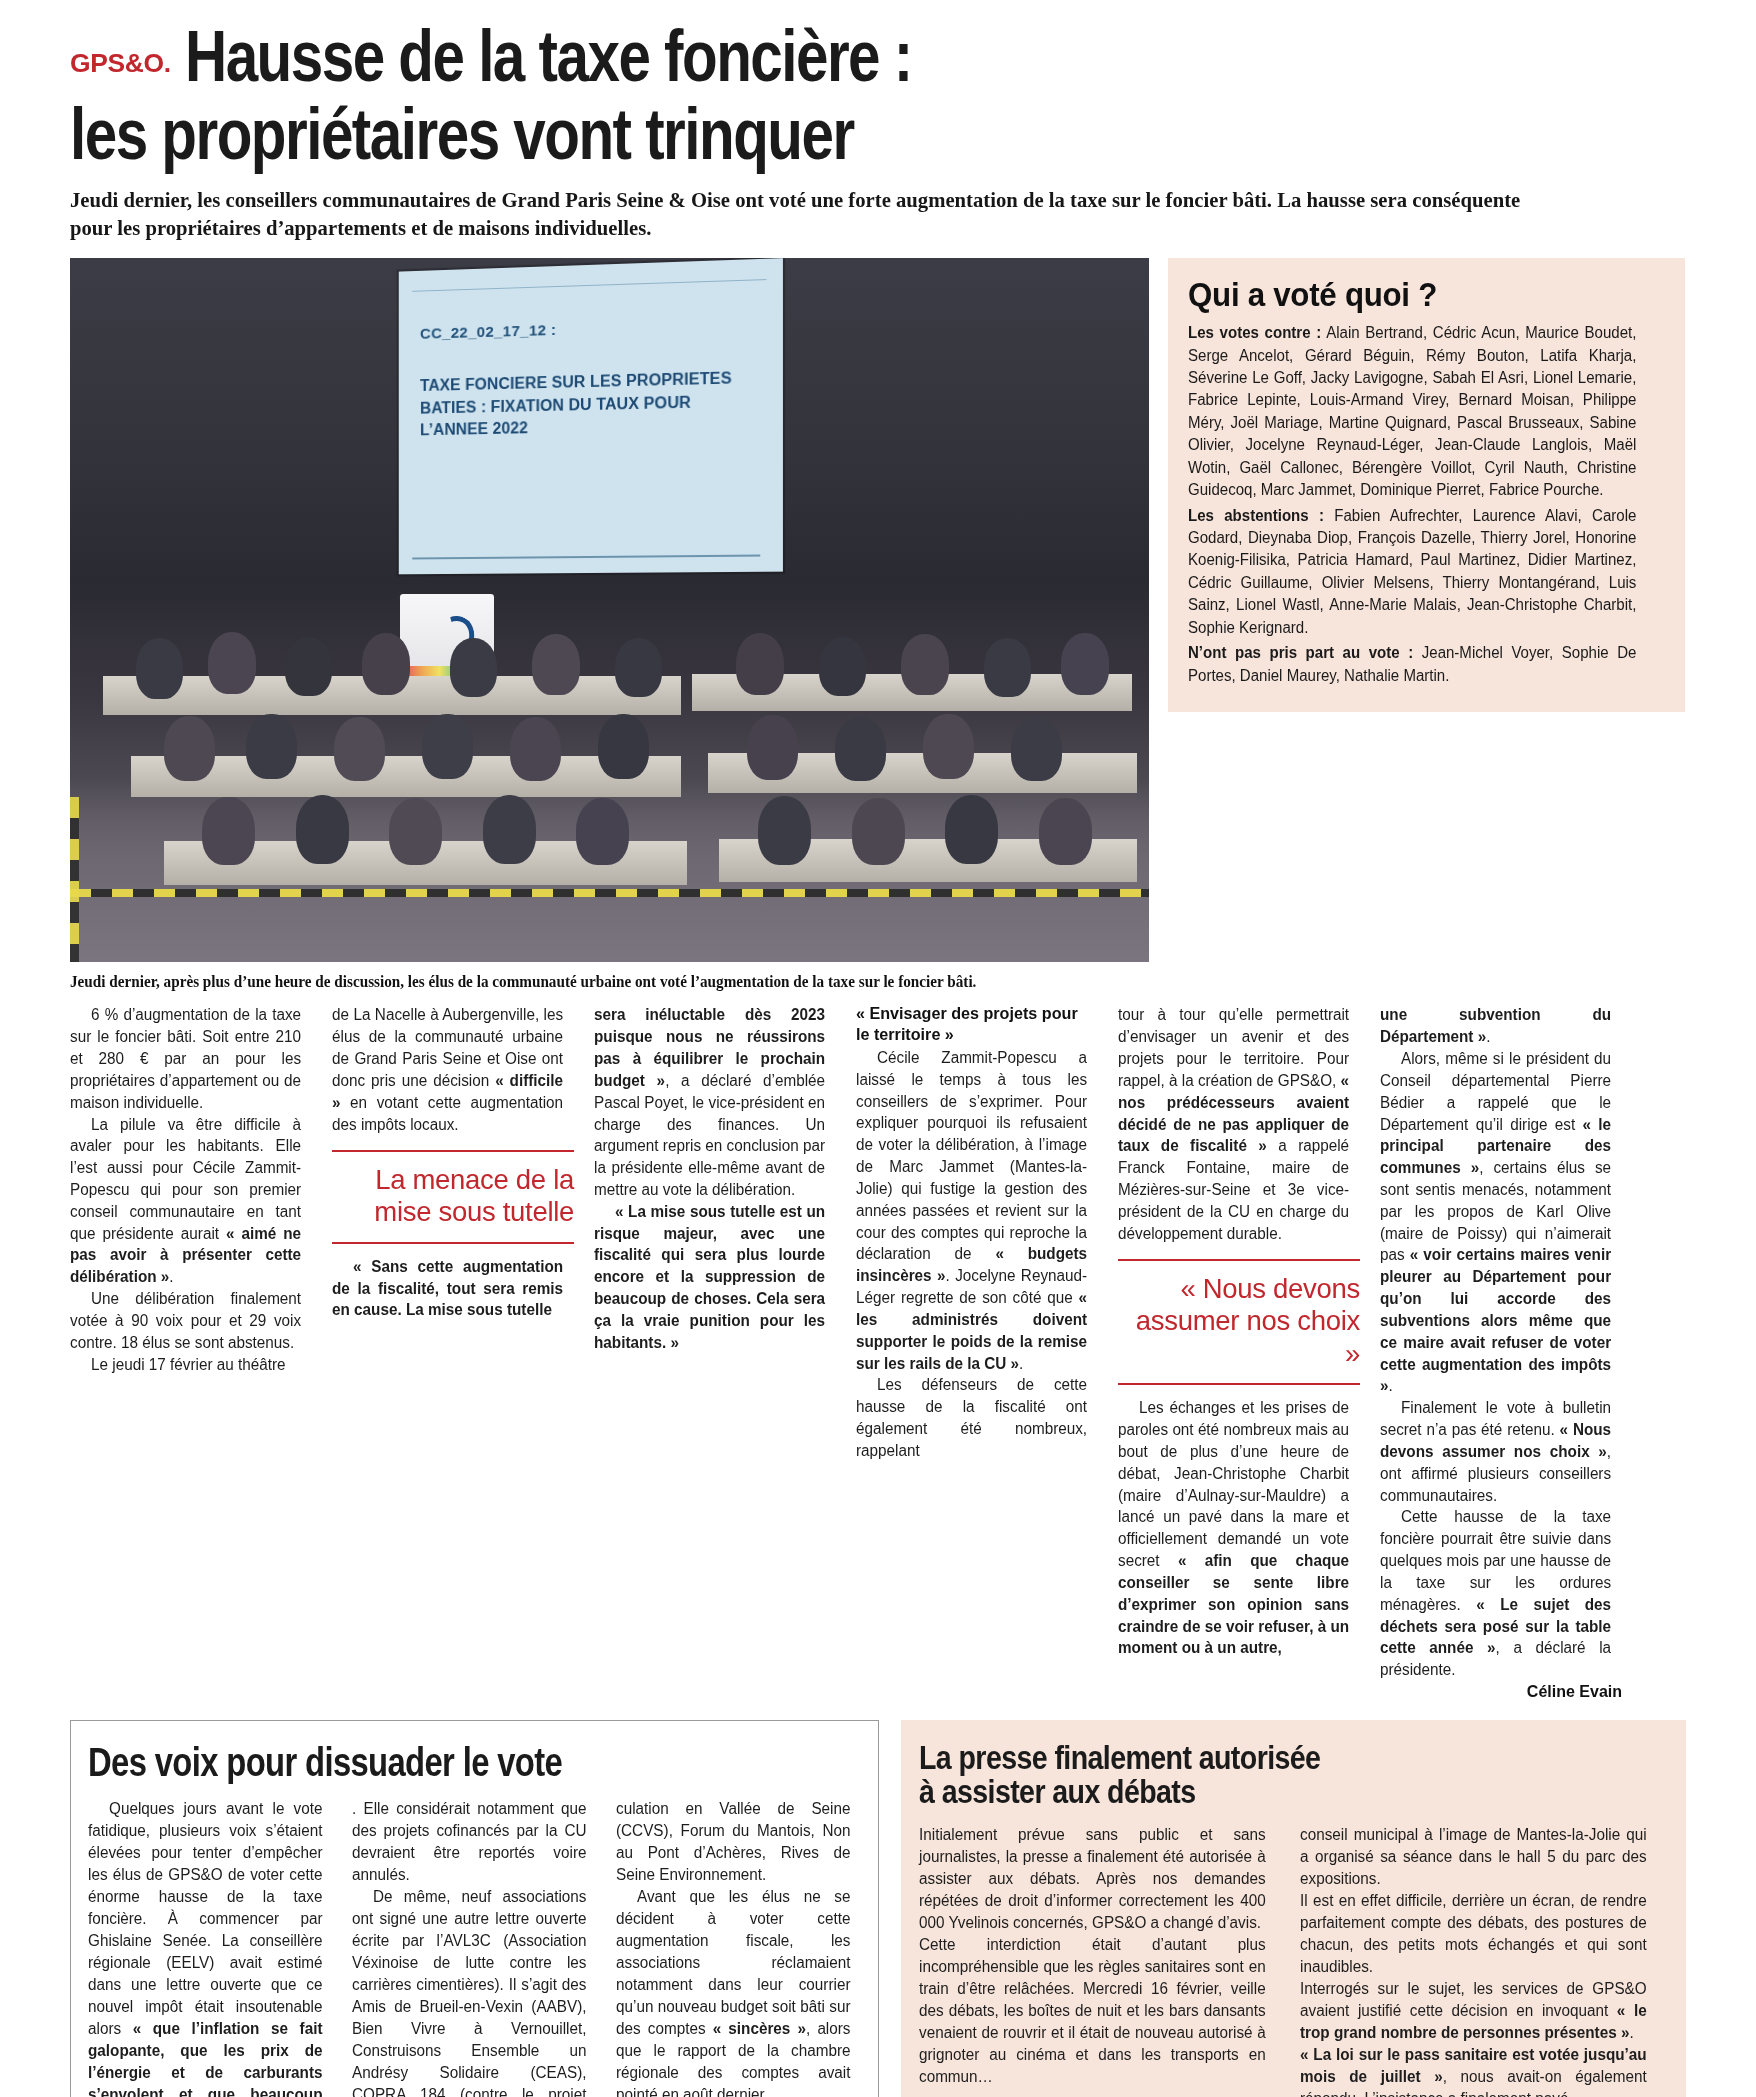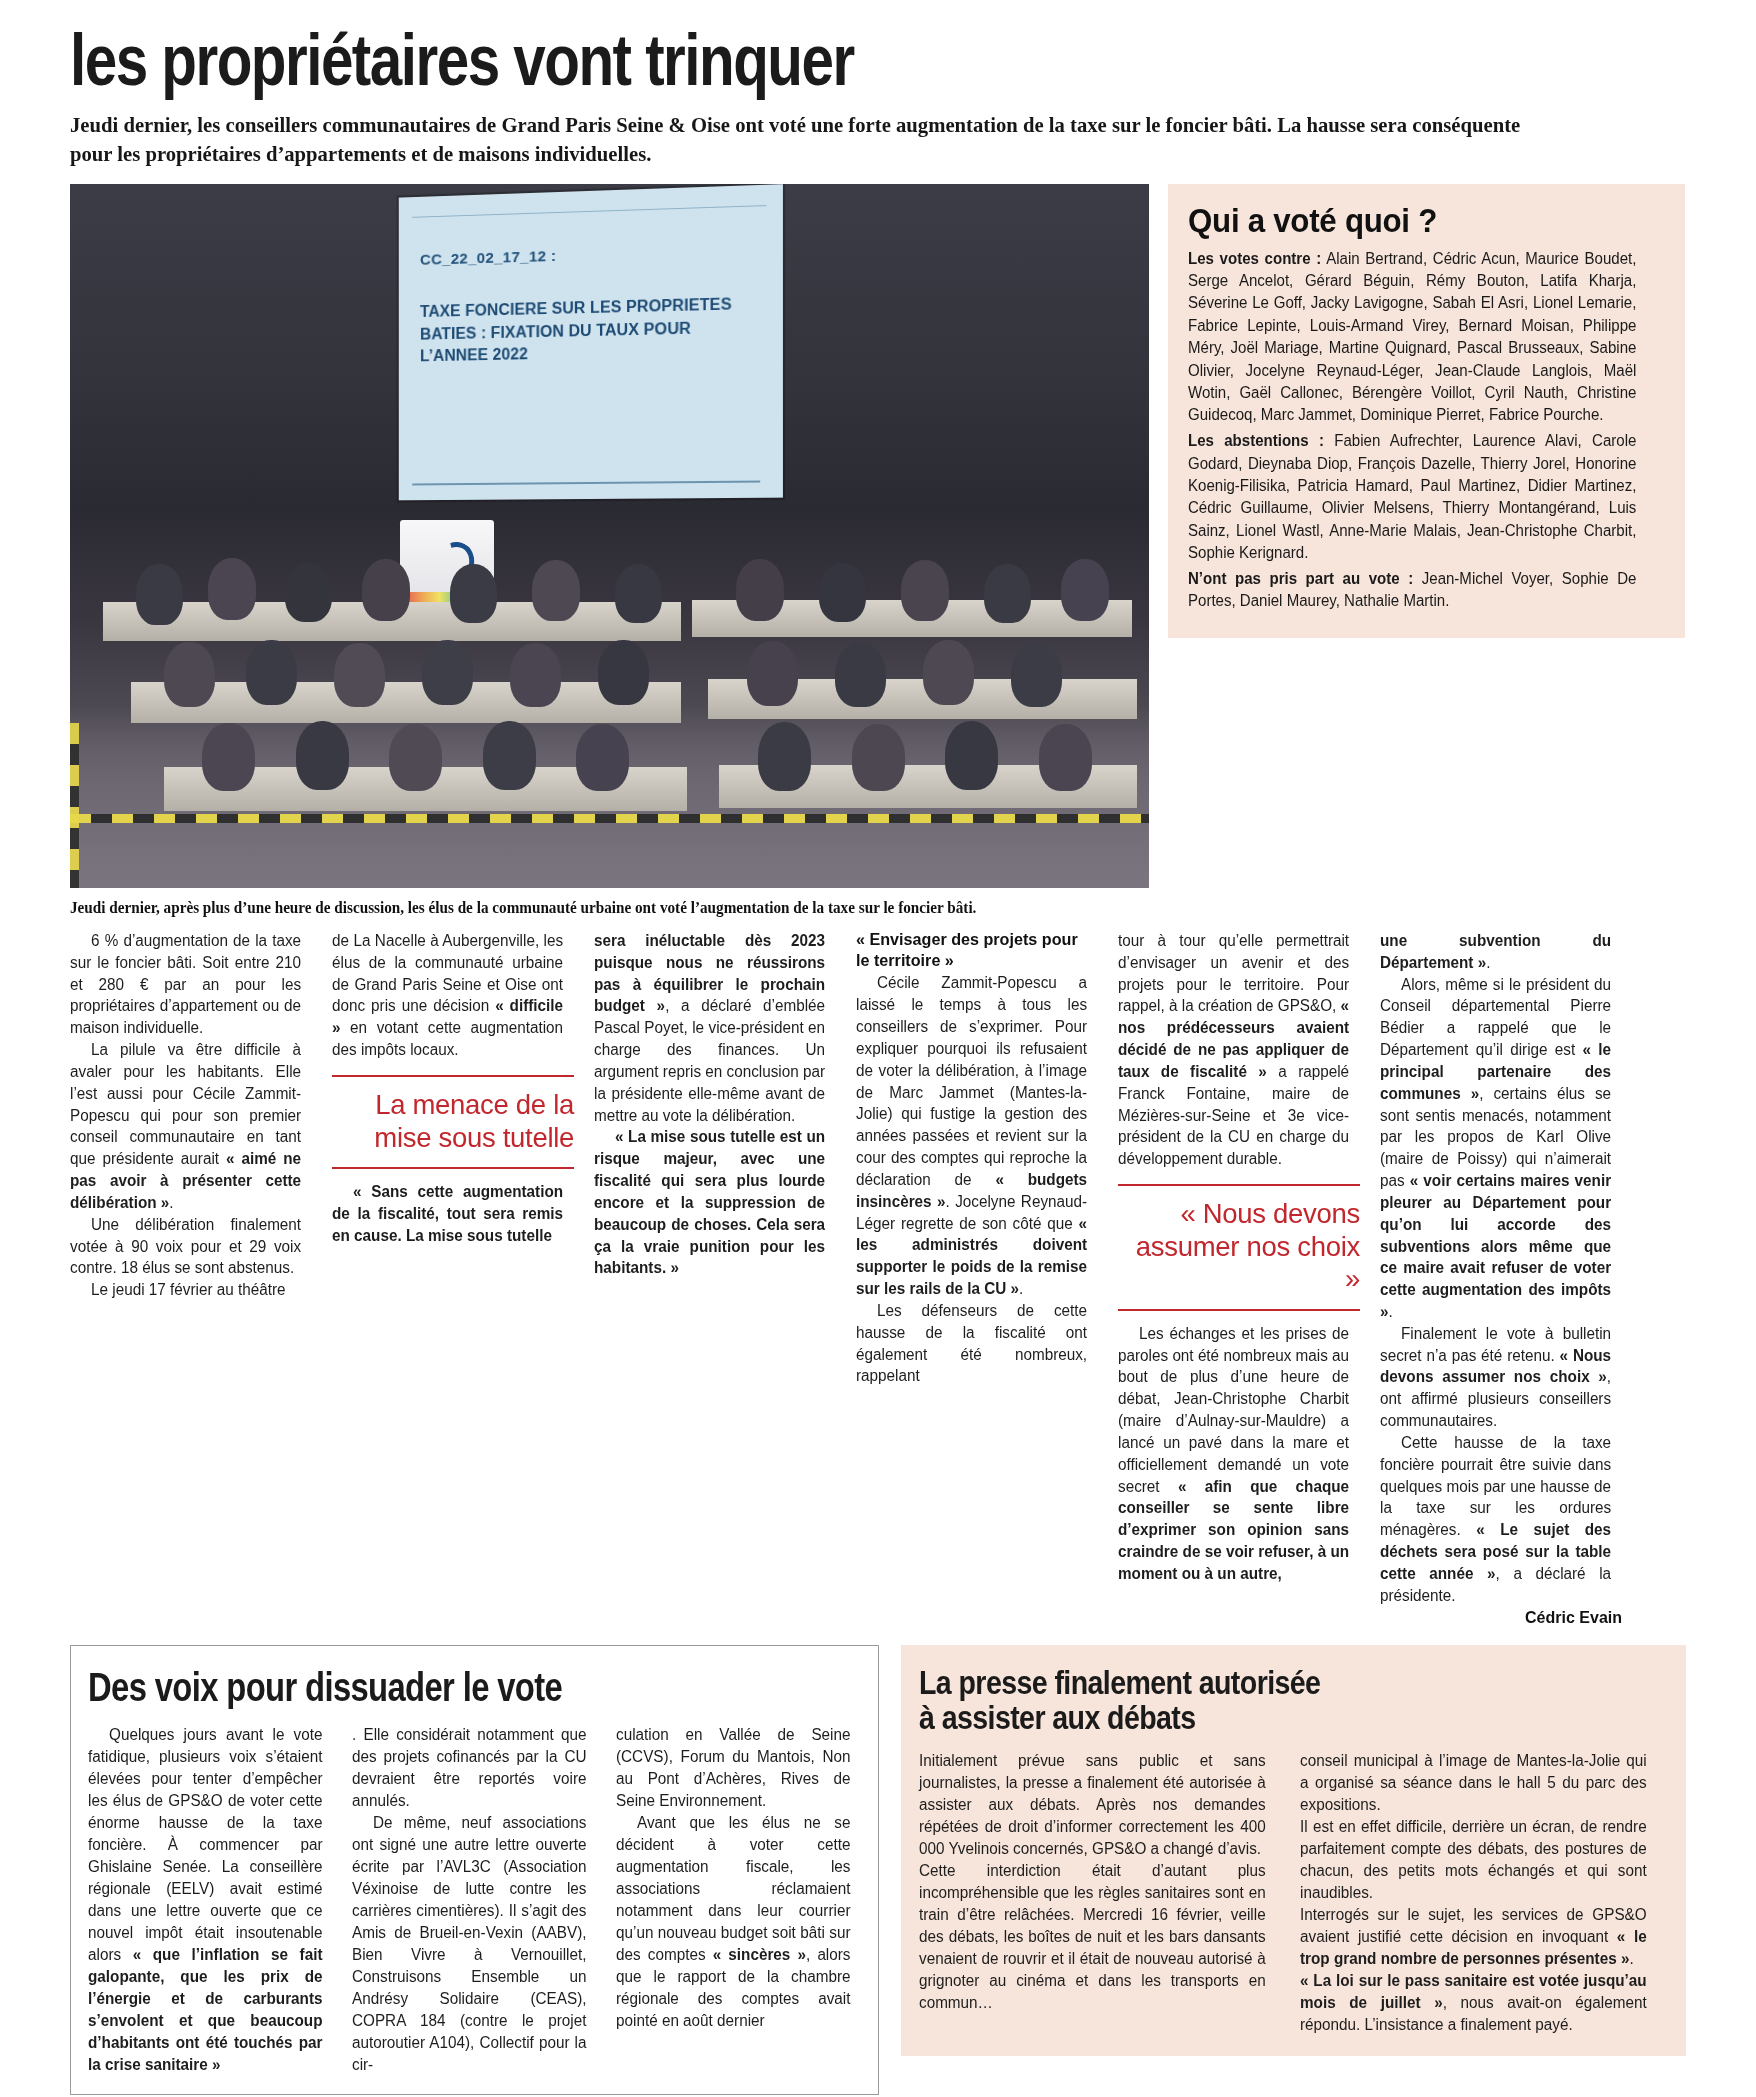--- a/index.html
+++ b/index.html
@@ -159,20 +159,26 @@
   }
   p.bxt.noind{text-indent:0;}
   p.bxt b{font-weight:bold;}
 </style>
 </head>
 <body>
 
 <div class="page">
 
   <div class="head-wrap">
+    <div class="kicker-row">
+      <div class="kicker">GPS&amp;O.</div>
+      <div>
+        <div class="headline">Hausse de la taxe foncière :</div>
+      </div>
+    </div>
     <div class="headline2">les propriétaires vont trinquer</div>
     <div class="standfirst">Jeudi dernier, les conseillers communautaires de Grand Paris Seine &amp; Oise ont voté une forte augmentation de la taxe sur le foncier bâti. La hausse sera conséquente pour les propriétaires d’appartements et de maisons individuelles.</div>
   </div>
 
   <div class="top-zone">
 
     <div class="photo-col">
       <div class="photo">
         <div class="ph-bg"></div>
 
@@ -281,21 +287,21 @@
         <div class="ptxt">« Nous devons assumer nos choix »</div>
       </div>
       <p class="bt"><span>Les échanges et les prises de paroles ont été nombreux mais au bout de plus d’une heure de débat, Jean-Christophe Charbit (maire d’Aulnay-sur-Mauldre) a lancé un pavé dans la mare et officiellement demandé un vote secret </span><b>« afin que chaque conseiller se sente libre d’exprimer son opinion sans craindre de se voir refuser, à un moment ou à un autre,</b></p>
     </div>
 
     <div class="col">
       <p class="bt noind"><b> une subvention du Département »</b><span>.</span></p>
       <p class="bt"><span>Alors, même si le président du Conseil départemental Pierre Bédier a rappelé que le Département qu’il dirige est </span><b>« le principal partenaire des communes »</b><span>, certains élus se sont sentis menacés, notamment par les propos de Karl Olive (maire de Poissy) qui n’aimerait pas </span><b>« voir certains maires venir pleurer au Département pour qu’on lui accorde des subventions alors même que ce maire avait refuser de voter cette augmentation des impôts »</b><span>.</span></p>
       <p class="bt"><span>Finalement le vote à bulletin secret n’a pas été retenu. </span><b>« Nous devons assumer nos choix »</b><span>, ont affirmé plusieurs conseillers communautaires.</span></p>
       <p class="bt"><span>Cette hausse de la taxe foncière pourrait être suivie dans quelques mois par une hausse de la taxe sur les ordures ménagères. </span><b>« Le sujet des déchets sera posé sur la table cette année »</b><span>, a déclaré la présidente.</span></p>
-      <div class="byline">Cédric Evain</div>
+      <div class="byline">Céline Evain</div>
     </div>
   </div>
 
   <div class="bottom-zone">
 
     <div class="box-left">
       <div class="bx-title">Des voix pour dissuader le vote</div>
       <div class="bx-cols">
         <div class="bx-col">
           <p class="bxt"><span>Quelques jours avant le vote fatidique, plusieurs voix s’étaient élevées pour tenter d’empêcher les élus de GPS&amp;O de voter cette énorme hausse de la taxe foncière. À commencer par Ghislaine Senée. La conseillère régionale (EELV) avait estimé dans une lettre ouverte que ce nouvel impôt était insoutenable alors </span><b>« que l’inflation se fait galopante, que les prix de l’énergie et de carburants s’envolent et que beaucoup d’habitants ont été touchés par la crise sanitaire »</b></p>

